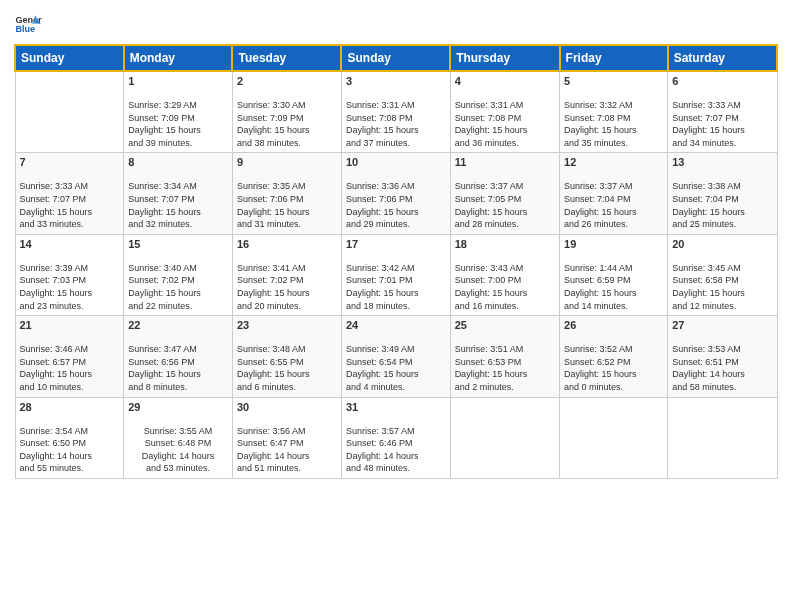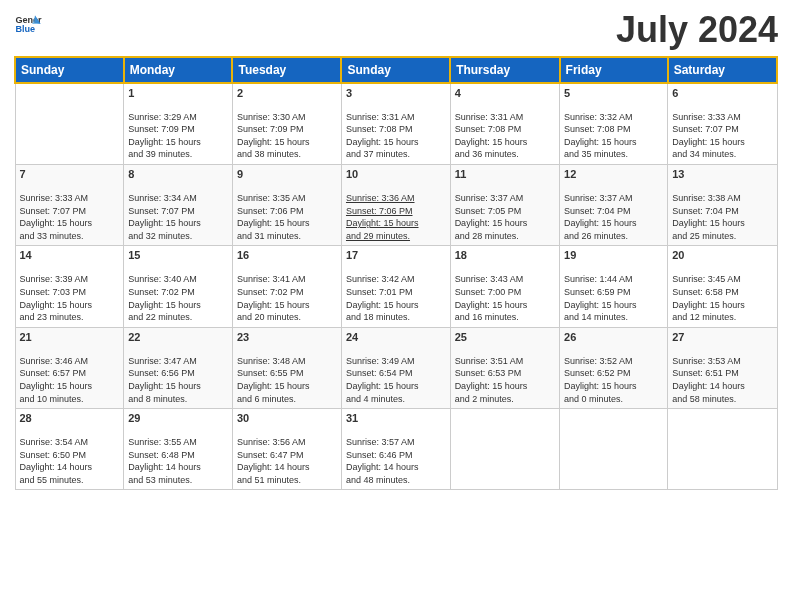--- a/index.html
+++ b/index.html
@@ -96,21 +96,20 @@
   <div class="header">
     <div class="logo">
       <svg class="logo-icon" viewBox="0 0 40 40">
         <text x="2" y="18" font-size="13" font-weight="bold" fill="#333">General</text>
         <text x="2" y="32" font-size="13" font-weight="bold" fill="#1565c0">Blue</text>
         <polygon points="30,8 38,20 30,18" fill="#1565c0"></polygon>
         <polygon points="30,8 38,20 26,20" fill="#4a9fe0" opacity="0.7"></polygon>
       </svg>
     </div>
     <div class="title-block">
-      <div class="month-year">July 2024</div>
     </div>
   </div>
 
   <table class="calendar">
     <thead>
       <tr>
       <th>Sunday</th>
           <th>Monday</th>
           <th>Tuesday</th>
           <th>Sunday</th>
@@ -182,21 +181,21 @@
           </td>
           <td>
             <span class="day-num">9</span>
             <div class="day-info" style="white-space: pre-line;">Sunrise: 3:35 AM
 Sunset: 7:06 PM
 Daylight: 15 hours
 and 31 minutes.</div>
           </td>
           <td>
             <span class="day-num">10</span>
-            <div class="day-info" style="white-space: pre-line; text-decoration: underline;">Sunrise: 3:36 AM
+            <div class="day-info" style="white-space: pre-line;">Sunrise: 3:36 AM
 Sunset: 7:06 PM
 Daylight: 15 hours
 and 29 minutes.</div>
           </td>
           <td>
             <span class="day-num">11</span>
             <div class="day-info" style="white-space: pre-line;">Sunrise: 3:37 AM
 Sunset: 7:05 PM
 Daylight: 15 hours
 and 28 minutes.</div>
@@ -321,21 +320,21 @@
         <tr>
           <td>
             <span class="day-num">28</span>
             <div class="day-info" style="white-space: pre-line;">Sunrise: 3:54 AM
 Sunset: 6:50 PM
 Daylight: 14 hours
 and 55 minutes.</div>
           </td>
           <td>
             <span class="day-num">29</span>
-            <div class="day-info" style="white-space: pre-line;">Sunrise: 3:55 AM
+            <div class="day-info" style="white-space: pre-line; text-align: center;">Sunrise: 3:55 AM
 Sunset: 6:48 PM
 Daylight: 14 hours
 and 53 minutes.</div>
           </td>
           <td>
             <span class="day-num">30</span>
             <div class="day-info" style="white-space: pre-line;">Sunrise: 3:56 AM
 Sunset: 6:47 PM
 Daylight: 14 hours
 and 51 minutes.</div>

